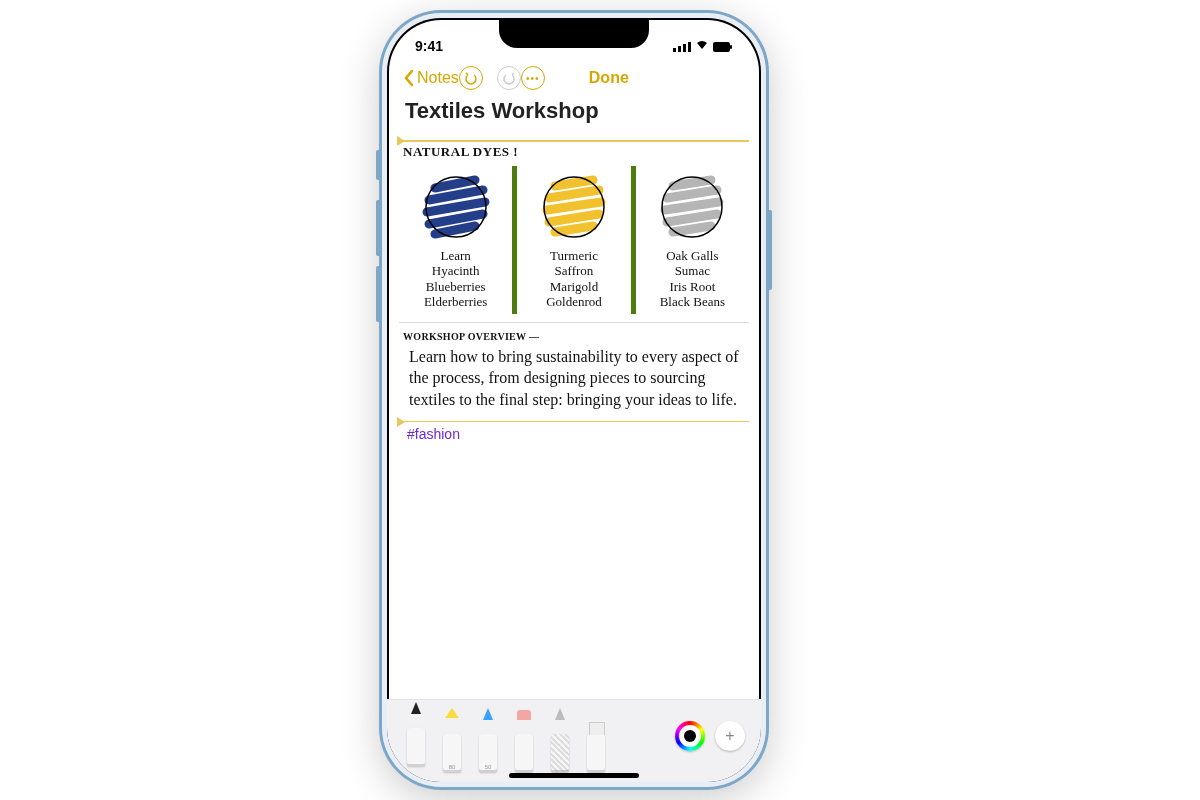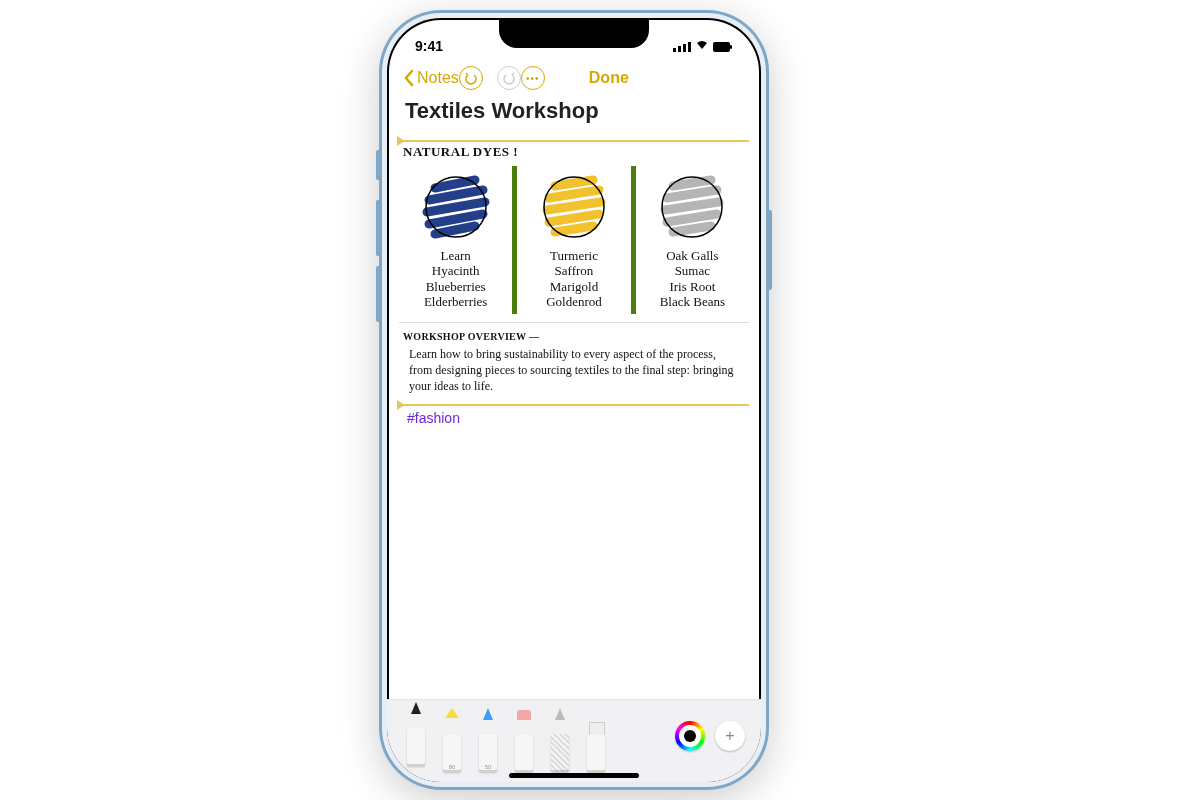--- a/index.html
+++ b/index.html
@@ -26,21 +26,21 @@
   .hand { font-family:"Bradley Hand","Segoe Script","Comic Sans MS",cursive; color:#111; }
   .hdr1 { font-size:13px; font-weight:700; letter-spacing:.5px; padding:0 4px; }
   .swatches { display:flex; gap:0; margin:6px 0 2px; }
   .swatch { flex:1; text-align:center; padding:2px 4px 4px; }
   .swatch + .swatch { border-left:5px solid #4d7c0f; }
   .circlewrap { position:relative; width:78px; height:78px; margin:0 auto; }
   .circlewrap svg { width:78px; height:78px; }
   .srclist { font-size:13px; line-height:1.2; margin-top:2px; }
   .thinrule { height:1px; background:#ddd; margin:8px 0 8px; }
   .hdr2 { font-size:10px; letter-spacing:.3px; font-weight:700; padding:0 4px; }
-  .overview { font-size:12px; line-height:1.35; padding:4px 10px 6px;font-family:Liberation Serif, serif; }
+  .overview { font-size:16px; line-height:1.35; padding:4px 10px 6px;font-family:Liberation Serif, serif; }
   .hashtag { font-size:14px; color:#6d28d9; padding:2px 8px 8px; }
   .toolbar { position:absolute; bottom:0; left:0; right:0; height:72px; background:#f1f1f3; display:flex; align-items:flex-end; padding:0 16px 10px; gap:10px; border-top:1px solid #e3e3e5; }
   .tool { width:26px; height:54px; position:relative; display:flex; align-items:flex-end; justify-content:center; }
   .tool.selected { transform:translateY(-6px); }
   .tool .body { width:18px; height:38px; border-radius:4px 4px 2px 2px; box-shadow:inset 0 -2px 0 rgba(0,0,0,.15), 0 1px 2px rgba(0,0,0,.2); position:relative; }
   .tool .tip { position:absolute; top:-10px; left:50%; transform:translateX(-50%); width:0; height:0; border-left:5px solid transparent; border-right:5px solid transparent; }
   .pen .body{ background:#f6f6f6; } .pen .tip{ border-bottom:12px solid #222; }
   .hl .body{ background:#f6f6f6; } .hl .tip{ border-bottom:10px solid #fadb3b; border-left-width:7px; border-right-width:7px; }
   .pc .body{ background:#f6f6f6; } .pc .tip{ border-bottom:12px solid #3aa0ff; }
   .er .body{ background:#f6f6f6; } .er .tip{ top:-8px; border:none; width:14px; height:10px; background:#f3a6a6; border-radius:3px 3px 0 0; }

